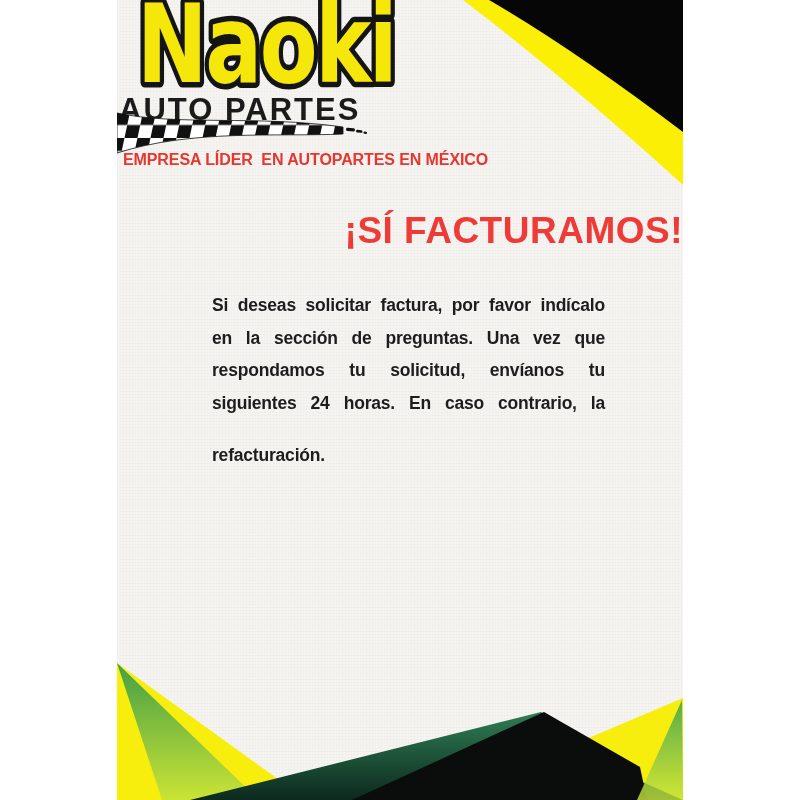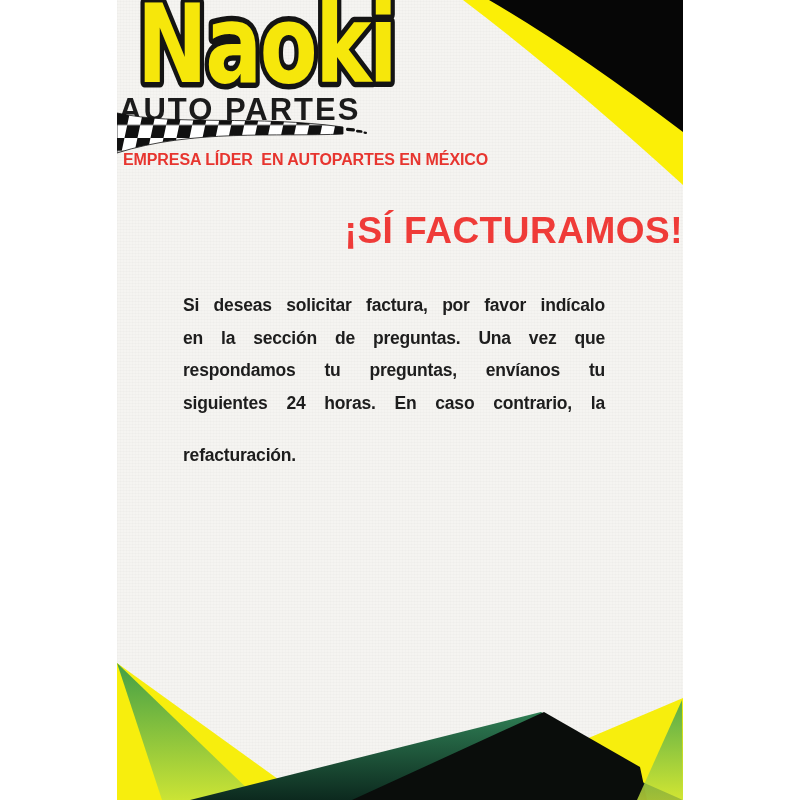--- a/index.html
+++ b/index.html
@@ -30,21 +30,21 @@
     position:absolute;left:6px;top:151px;
     font-size:16px;font-weight:700;color:var(--accent_red_dark,#E7352F);
     letter-spacing:-0.1px;white-space:pre;
   }
   .heading{
     position:absolute;left:0;top:211px;width:100%;
     text-align:right;font-size:37px;line-height:40px;font-weight:800;
     letter-spacing:0.5px;color:var(--accent_red,#EF3B38);white-space:pre;
   }
   .body-text{
-    position:absolute;left:66px;right:78px;top:289px;
+    position:absolute;left:95px;right:78px;top:289px;
     font-size:17.5px;font-weight:700;color:var(--ink,#1D1D1D);
     letter-spacing:-0.2px;
   }
   .body-text .line{
     line-height:32.6px;height:32.6px;
     text-align:justify;text-align-last:justify;
     white-space:normal;overflow:visible;
   }
   .body-text .line.last{text-align-last:left;margin-top:20px;}
 </style>
@@ -100,18 +100,18 @@
     <rect x="246.5" y="19.6" width="3.5" height="2.2" rx="1.1" fill="#111111" transform="rotate(6 248 20.7)"></rect>
   </svg>
 
   <div class="tagline">EMPRESA LÍDER  EN AUTOPARTES EN MÉXICO</div>
 
   <div class="heading">¡SÍ FACTURAMOS!</div>
 
   <div class="body-text">
     <div class="line">Si deseas solicitar factura, por favor indícalo</div>
     <div class="line">en la sección de preguntas. Una vez que</div>
-    <div class="line">respondamos tu preguntas, envíanos tu</div>
+    <div class="line">respondamos tu solicitud, envíanos tu</div>
     <div class="line">siguientes 24 horas. En caso contrario, la</div>
     <div class="line last">refacturación.</div>
   </div>
 
 </div>
 
 </body></html>

